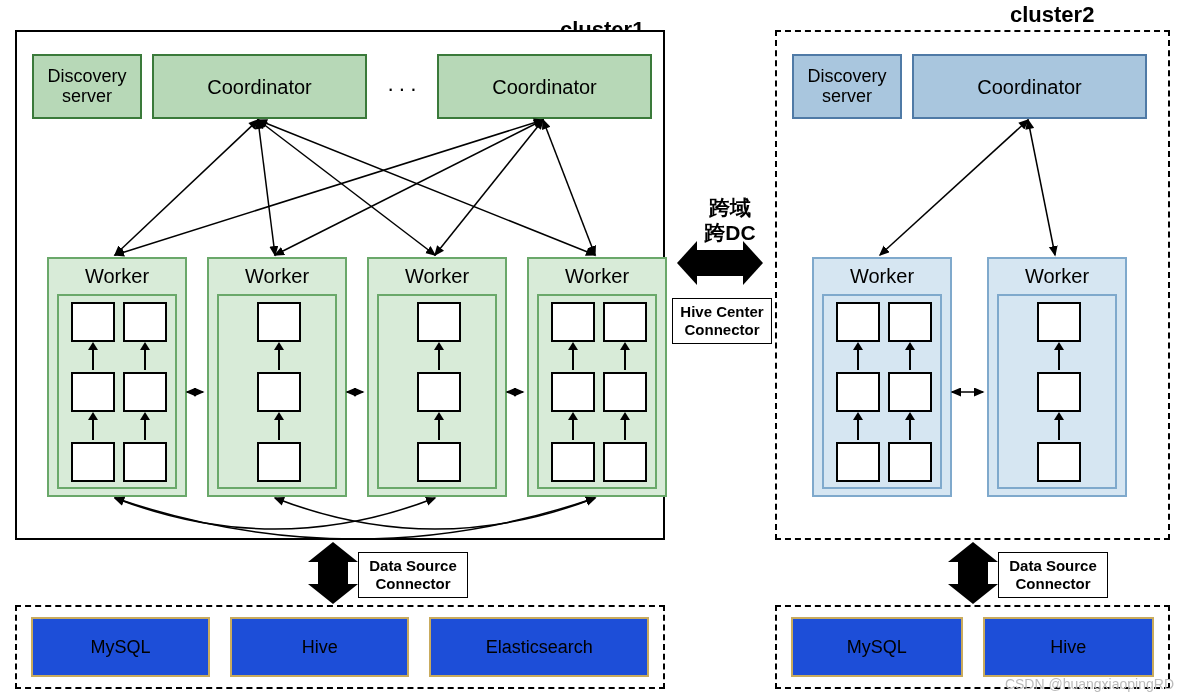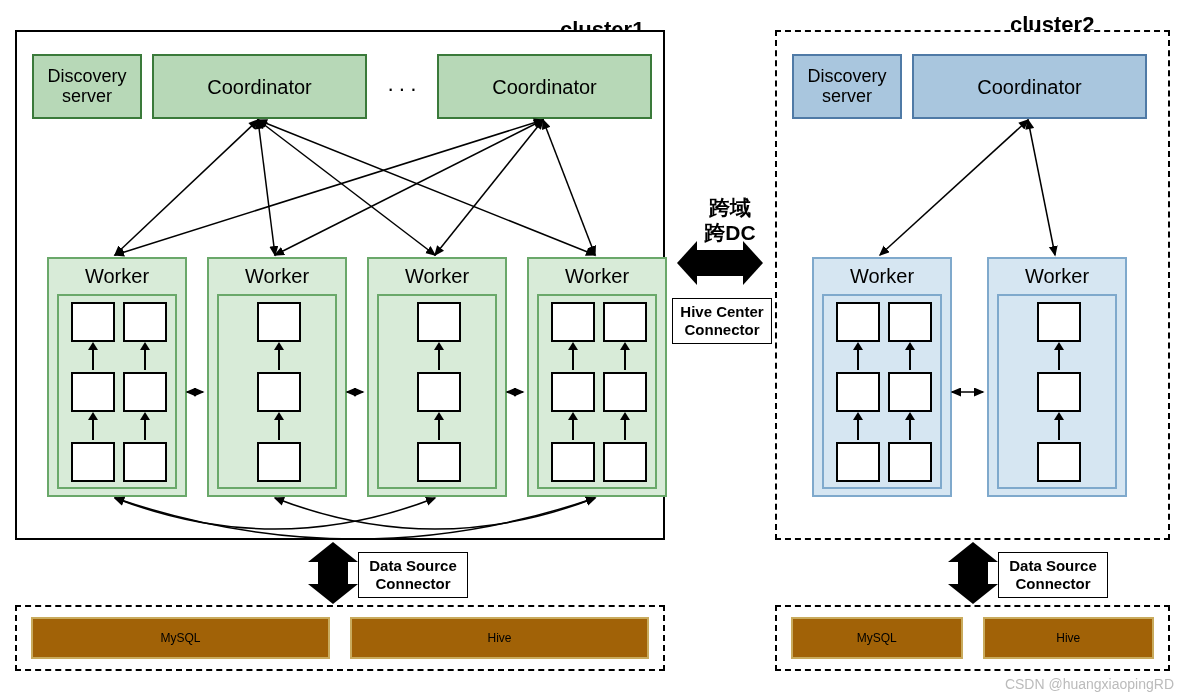--- a/index.html
+++ b/index.html
@@ -148,43 +148,43 @@
   .ds-row {
     position: absolute;
     border: 2px dashed #000;
     display: flex;
     gap: 20px;
     padding: 10px 14px;
     align-items: center;
     justify-content: center;
   }
   .ds-box {
-    background: #a16207;
+    background: #1d4ed8;
     border: 2px solid #c9ab5d;
-    height: 42px;
+    height: 60px;
     display: flex;
     align-items: center;
     justify-content: center;
-    font-size: 12px;
+    font-size: 18px;
     padding: 0 20px;
   }
 
   .watermark {
     position: absolute;
     right: 10px; bottom: 4px;
     color: #bbb;
     font-size: 14px;
   }
 </style>
 </head>
 <body>
 <div class="canvas">
 
 <div class="cluster-label" style="left:560px; top:17px;">cluster1</div>
-<div class="cluster-label" style="left:1010px; top:12px;">cluster2</div>
+<div class="cluster-label" style="left:1010px; top:2px;">cluster2</div>
 
 <div class="cluster1-box">
   <div class="topbox green" style="left:15px; top:22px; width:110px; font-size:18px; white-space:pre-line;">Discovery
 server</div>
   <div class="topbox green" style="left:135px; top:22px; width:215px;">Coordinator</div>
   <div class="ellipsis" style="left:370px; top:44px;">···</div>
   <div class="topbox green" style="left:420px; top:22px; width:215px;">Coordinator</div>
 
   <div class="worker lightgreen" style="left:30px; top:225px;">
     <div class="worker-label">Worker</div>
@@ -281,20 +281,21 @@
 </div>
 
 <div class="big-varrow" style="left:318px; top:560px; height:26px;"></div>
 <div class="conn-label" style="left:358px; top:552px; width:110px;">
   <div>Data Source</div>
   <div>Connector</div>
 </div>
 <div class="ds-row" style="left:15px; top:605px; width:650px;">
   <div class="ds-box" style="flex:1;">MySQL</div>
   <div class="ds-box" style="flex:1;">Hive</div>
+  <div class="ds-box" style="flex:1.3;">Elasticsearch</div>
 </div>
 
 <div class="big-varrow" style="left:958px; top:560px; height:26px;"></div>
 <div class="conn-label" style="left:998px; top:552px; width:110px;">
   <div>Data Source</div>
   <div>Connector</div>
 </div>
 <div class="ds-row" style="left:775px; top:605px; width:395px;">
   <div class="ds-box" style="flex:1;">MySQL</div>
   <div class="ds-box" style="flex:1;">Hive</div>

